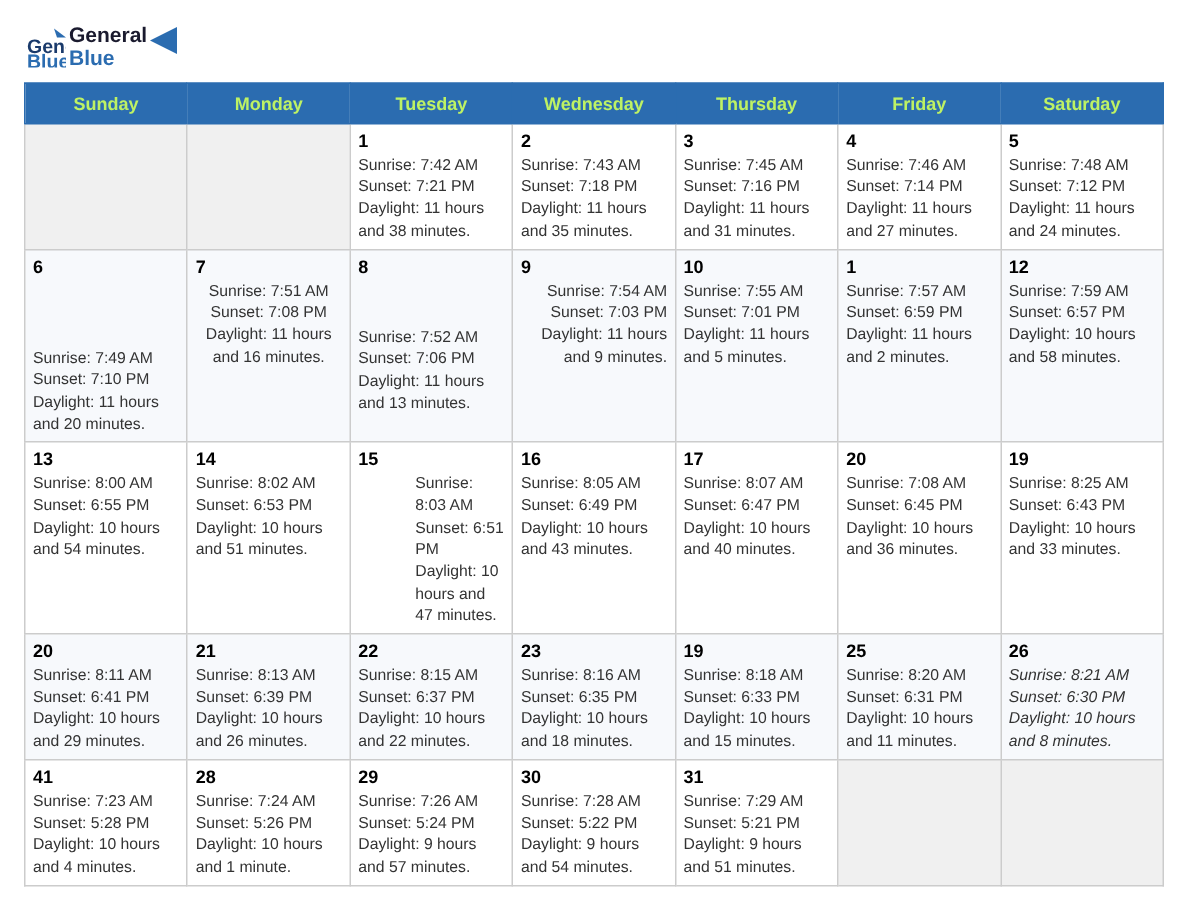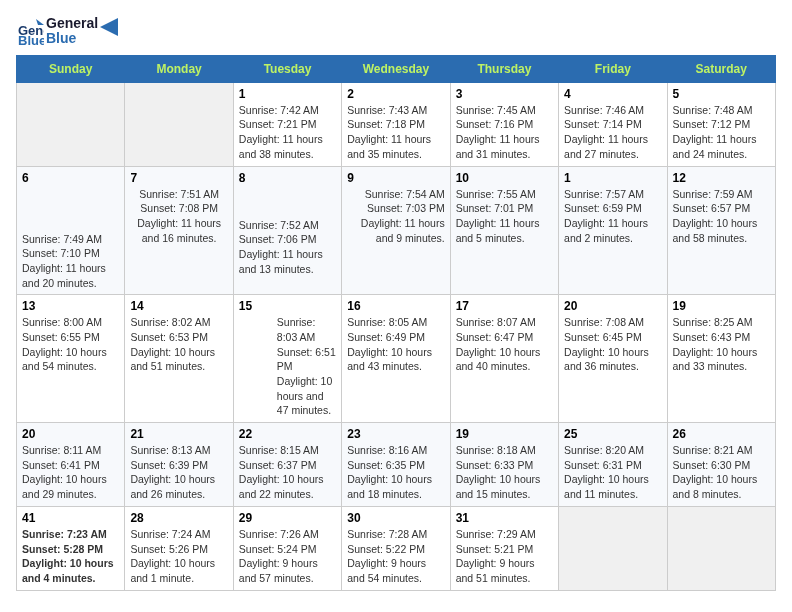--- a/index.html
+++ b/index.html
@@ -272,29 +272,29 @@
 Daylight: 10 hours and 15 minutes.</div>
         </td>
         <td>
           <span class="day-num">25</span>
           <div class="day-info" style="white-space: pre-line;">Sunrise: 8:20 AM
 Sunset: 6:31 PM
 Daylight: 10 hours and 11 minutes.</div>
         </td>
         <td>
           <span class="day-num">26</span>
-          <div class="day-info" style="white-space: pre-line;">Sunrise: 8:21 AM
+          <div class="day-info" style="white-space: pre-line; font-style: italic;">Sunrise: 8:21 AM
 Sunset: 6:30 PM
 Daylight: 10 hours and 8 minutes.</div>
         </td>
       </tr>
       <tr>
         <td>
           <span class="day-num">41</span>
-          <div class="day-info" style="white-space: pre-line; font-weight: bold;">Sunrise: 7:23 AM
+          <div class="day-info" style="white-space: pre-line;">Sunrise: 7:23 AM
 Sunset: 5:28 PM
 Daylight: 10 hours and 4 minutes.</div>
         </td>
         <td>
           <span class="day-num">28</span>
           <div class="day-info" style="white-space: pre-line;">Sunrise: 7:24 AM
 Sunset: 5:26 PM
 Daylight: 10 hours and 1 minute.</div>
         </td>
         <td>

